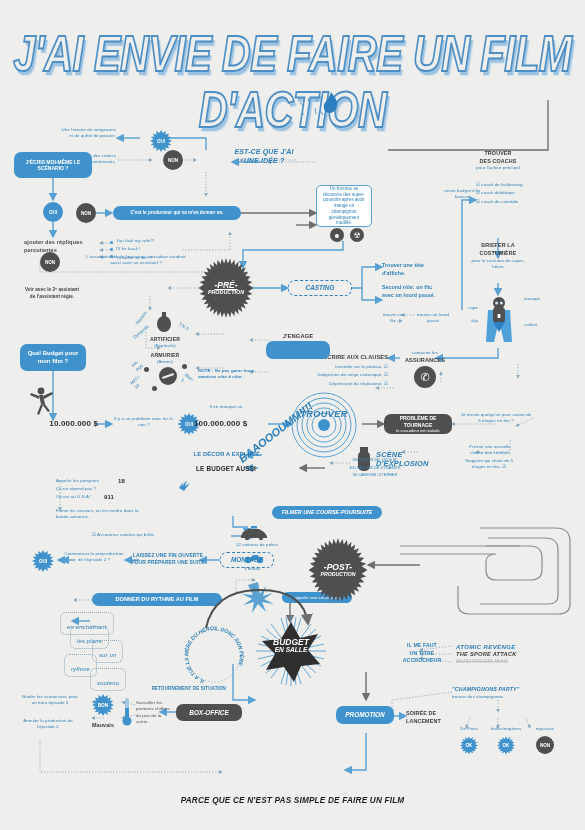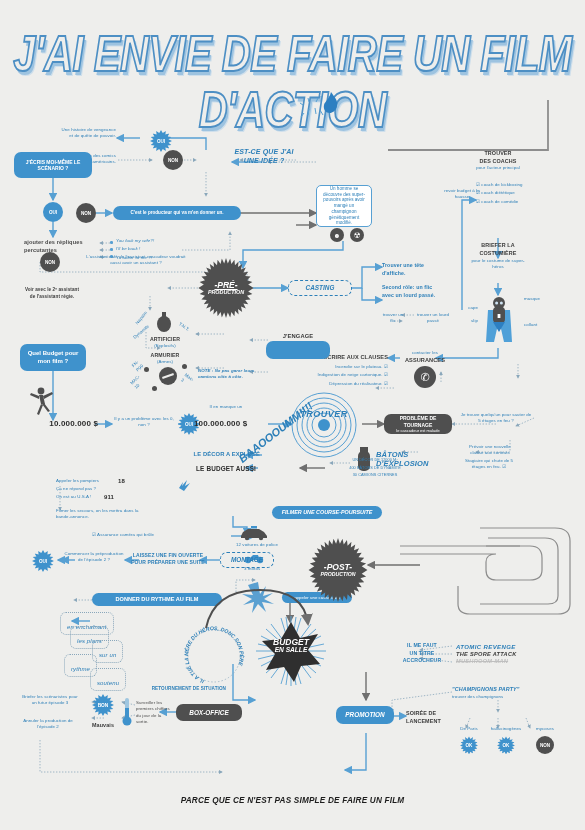--- a/index.html
+++ b/index.html
@@ -445,21 +445,21 @@
   <div class="tx c" style="left:462px;top:444px;width:56px;">Prévoir une nouvelle clause aux contrats</div>
   <div class="tx c" style="left:458px;top:458px;width:62px;"><span>Stagiaire qui chute de 5 étages en feu.</span> <span class="chk">☑</span></div>
 
   <div class="abs" style="left:356px;top:447px;width:16px;height:24px;">
     <svg width="16" height="24">
         <rect x="2" y="4" width="12" height="20" rx="5" fill="#4f4f4f"></rect>
         <rect x="4" y="0" width="8" height="5" fill="#4f4f4f"></rect>
       </svg>
   </div>
   <div class="tx b it" style="left:376px;top:450px;width:66px;font-size:7.5px;line-height:1.2;">
-    <span>BÂTONS</span><br>
+    <span>SCÈNE</span><br>
     <span>D'EXPLOSION</span>
   </div>
 
   <div class="tx b r" style="left:160px;top:450px;width:100px;font-size:5.8px;color:#2c7fb8;">LE DÉCOR A EXPLOSÉ</div>
   <div class="tx b r" style="left:160px;top:464px;width:96px;font-size:6.4px;color:#2c2c2c;">LE BUDGET AUSSI</div>
 
   <div class="abs" style="left:240px;top:436px;width:90px;height:48px;">
     <div style="position:absolute;left:0;top:18px;transform:rotate(-38deg);transform-origin:left center;
       font-size:11px;font-weight:bold;font-style:italic;color:#2c7fb8;white-space:nowrap;">BAAOOOUMM!!!!</div>
   </div>

